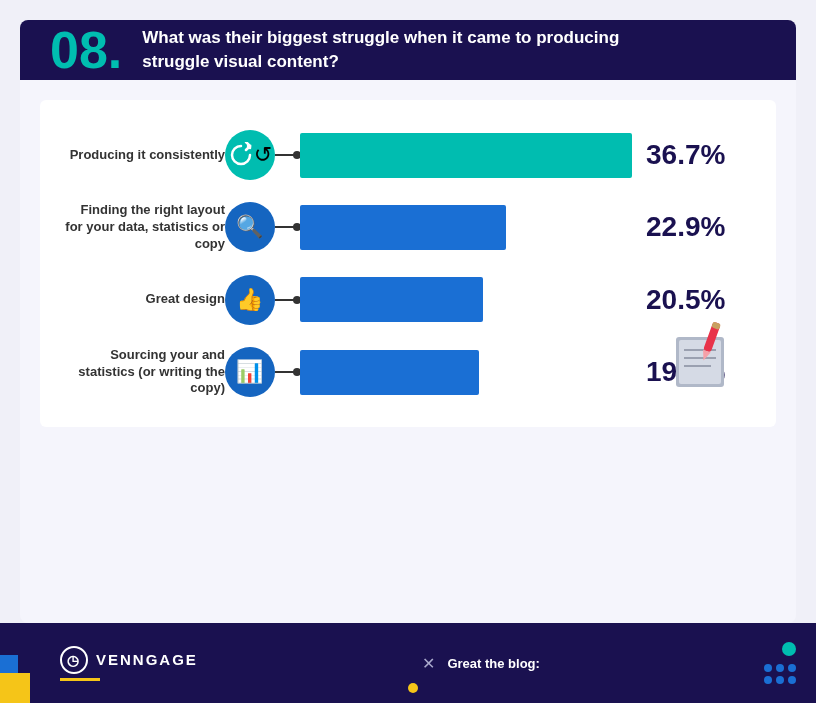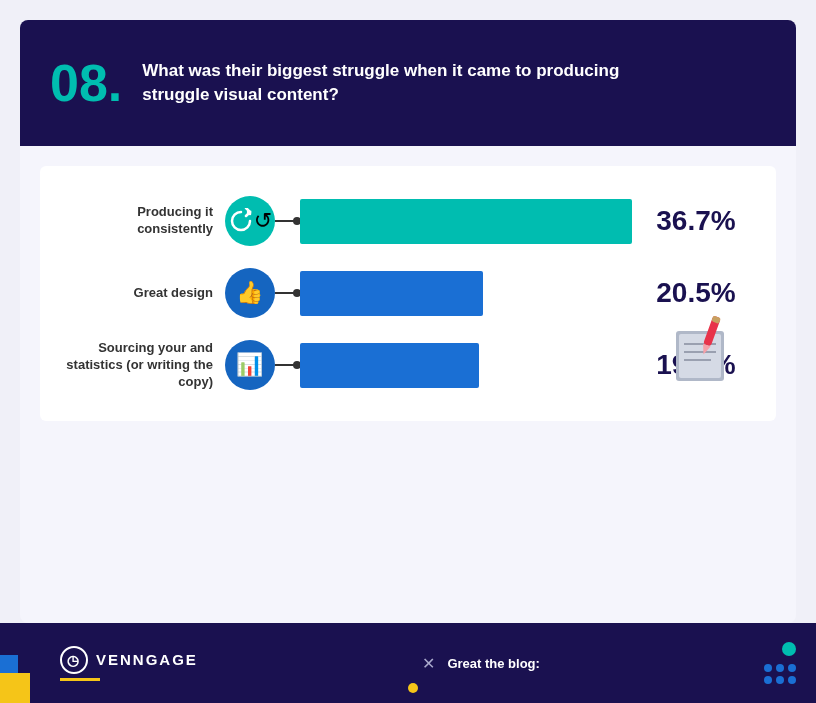--- a/index.html
+++ b/index.html
@@ -18,21 +18,21 @@
       margin: 20px 20px 0 20px;
       border-radius: 8px;
       overflow: hidden;
       flex: 1;
     }
 
     .header-bar {
       background: #1a1150;
       display: flex;
       align-items: center;
-      padding: 37px 30px;
+      padding: 4px 30px;
       gap: 20px;
     }
 
     .question-number {
       color: #00bdb0;
       font-size: 52px;
       font-weight: 900;
       line-height: 1;
       flex-shrink: 0;
     }
@@ -62,21 +62,20 @@
       gap: 0;
     }
 
     .bar-label {
       width: 165px;
       text-align: right;
       font-size: 13px;
       font-weight: 600;
       color: #333;
       line-height: 1.3;
-      padding-right: 12px;
       flex-shrink: 0;
     }
 
     .icon-circle {
       width: 50px;
       height: 50px;
       border-radius: 50%;
       display: flex;
       align-items: center;
       justify-content: center;
@@ -121,21 +120,20 @@
     .bar-fill-teal { background: #00bdb0; }
     .bar-fill-blue { background: #1a6fd4; }
 
     .bar-percentage {
       margin-left: 14px;
       font-size: 28px;
       font-weight: 800;
       color: #1a1150;
       flex-shrink: 0;
       width: 100px;
-      text-align: center;
     }
 
     .notepad-decoration {
       position: absolute;
       right: 30px;
       bottom: 30px;
       width: 80px;
       height: 80px;
     }
 
@@ -287,20 +285,29 @@
         </svg>
         ↺
       </div>
       <div class="bar-connector"></div>
       <div class="bar-fill-container">
         <div class="bar-fill bar-fill-teal" style="width:100%"></div>
       </div>
       <div class="bar-percentage">36.7%</div>
     </div>
 
+    <div class="bar-row">
+      <div class="bar-label">Finding the right layout for your data, statistics or copy</div>
+      <div class="icon-circle icon-blue">🔍</div>
+      <div class="bar-connector"></div>
+      <div class="bar-fill-container">
+        <div class="bar-fill bar-fill-blue" style="width:62%"></div>
+      </div>
+      <div class="bar-percentage">22.9%</div>
+    </div>
 
     <div class="bar-row">
       <div class="bar-label">Great design</div>
       <div class="icon-circle icon-blue">👍</div>
       <div class="bar-connector"></div>
       <div class="bar-fill-container">
         <div class="bar-fill bar-fill-blue" style="width:55%"></div>
       </div>
       <div class="bar-percentage">20.5%</div>
     </div>

